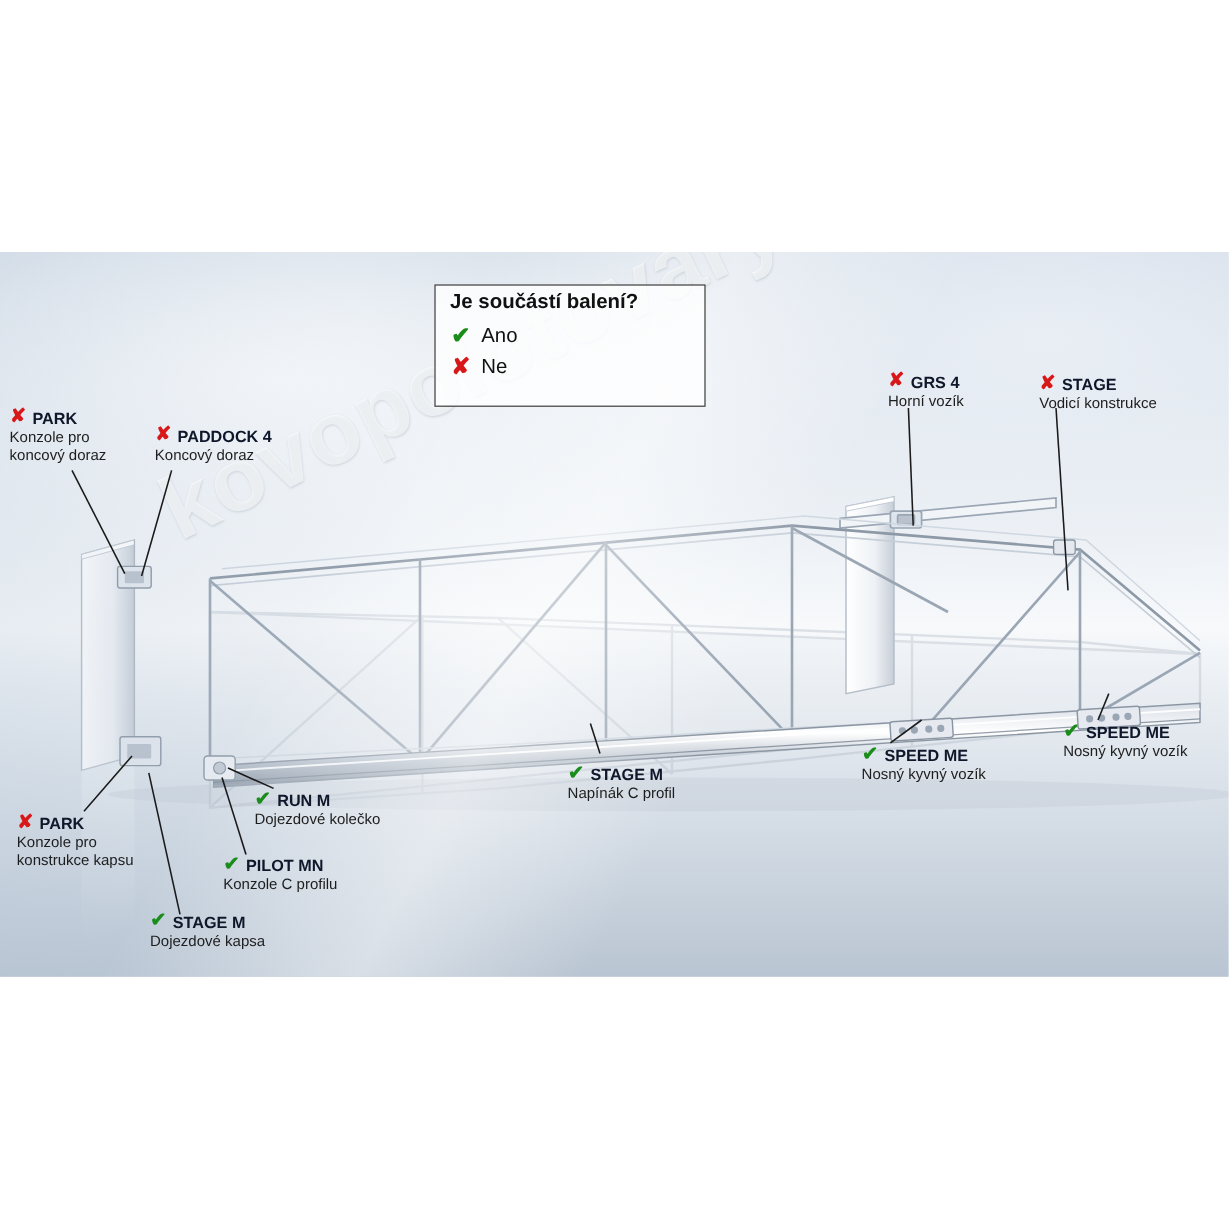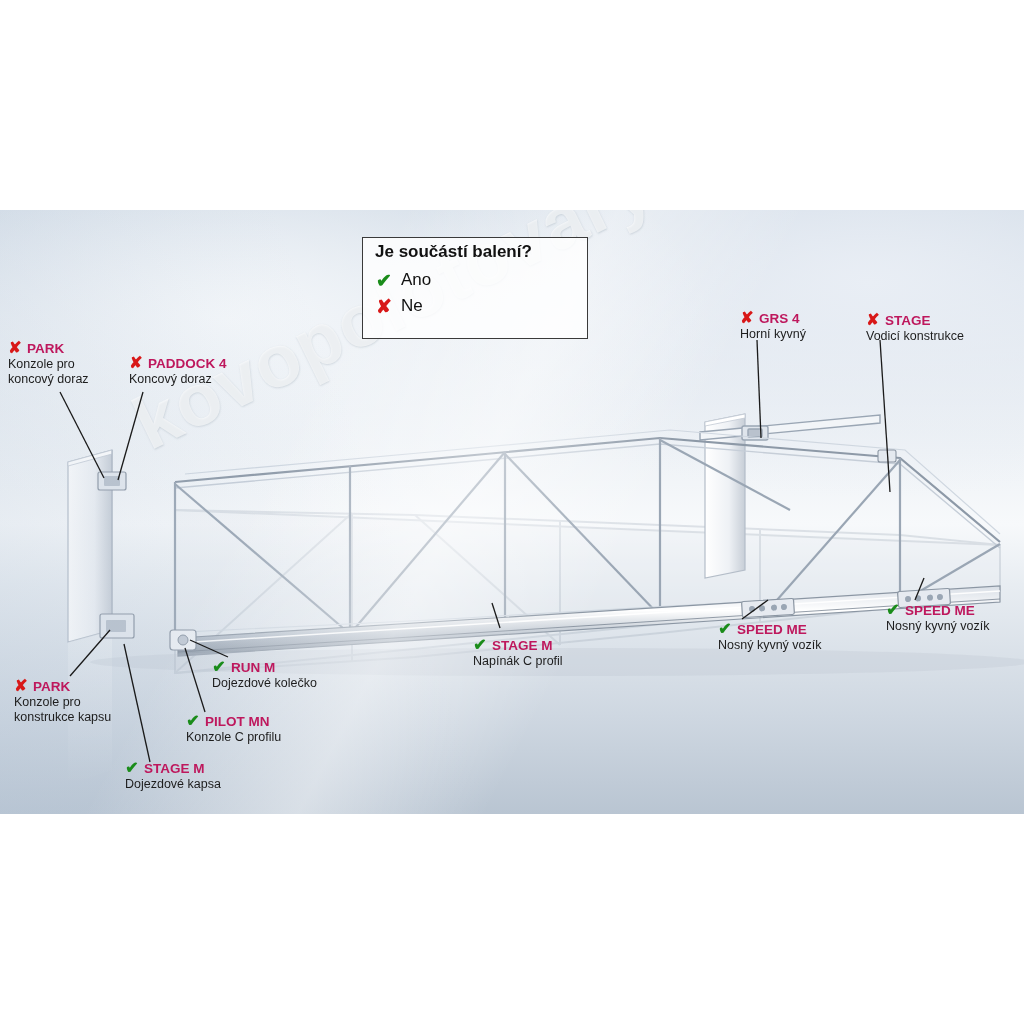--- a/index.html
+++ b/index.html
@@ -109,21 +109,21 @@
     white-space: nowrap;
   }
   .callout .head {
     display: flex;
     align-items: flex-start;
     gap: 5px;
   }
   .callout .name {
     font-size: 13.5px;
     font-weight: bold;
-    color: #be185d;
+    color: #0f172a;
     line-height: 15px;
     padding-top: 1px;
   }
   .callout .desc {
     font-size: 12.5px;
     color: #1d1d1d;
     line-height: 15px;
     margin-top: 1px;
   }
   .callout .desc div { white-space: nowrap; }
@@ -333,21 +333,21 @@
       <div>Koncový doraz</div>
     </div>
   </div>
 
   <div class="callout" style="left:740px; top:310px;">
     <div class="head">
       <span class="mark no">✘</span>
       <span class="name">GRS 4</span>
     </div>
     <div class="desc">
-      <div>Horní kyvný</div>
+      <div>Horní vozík</div>
     </div>
   </div>
 
   <div class="callout" style="left:866px; top:312px;">
     <div class="head">
       <span class="mark no">✘</span>
       <span class="name">STAGE</span>
     </div>
     <div class="desc">
       <div>Vodicí konstrukce</div>

